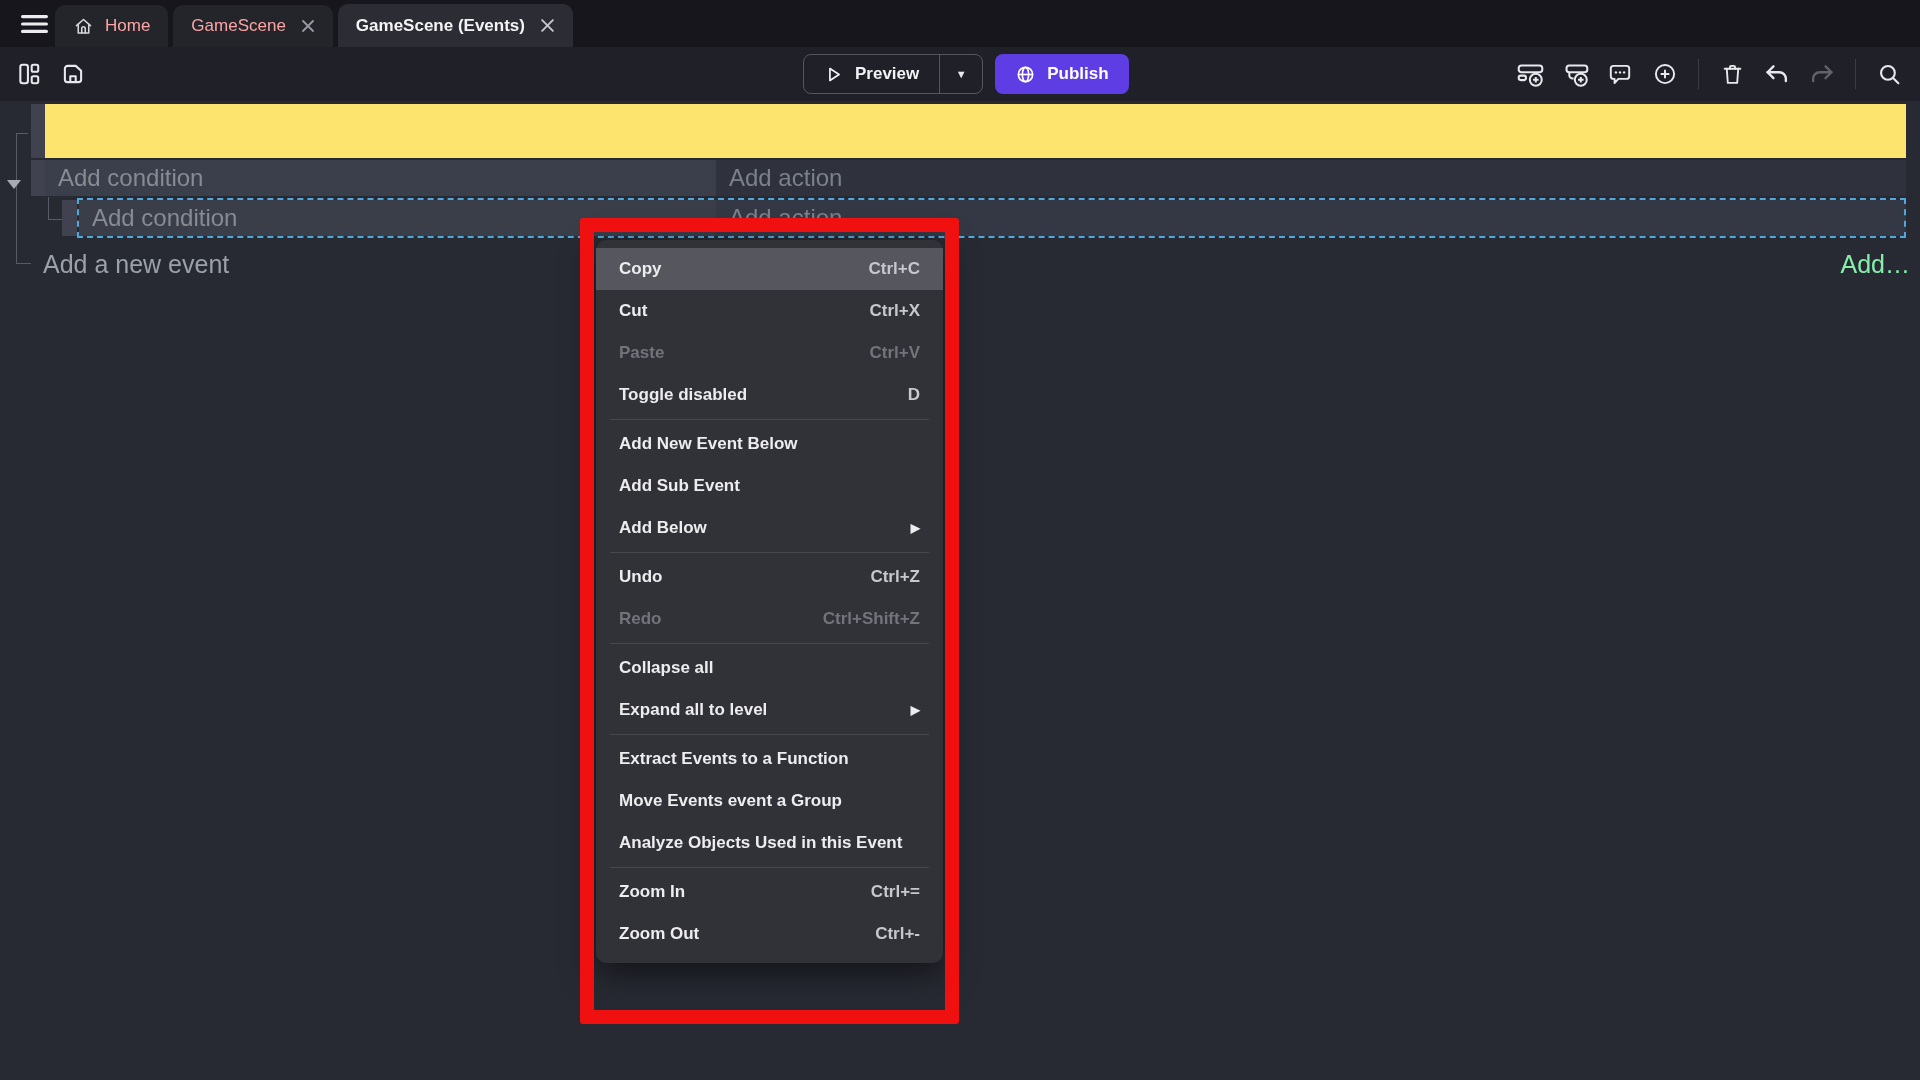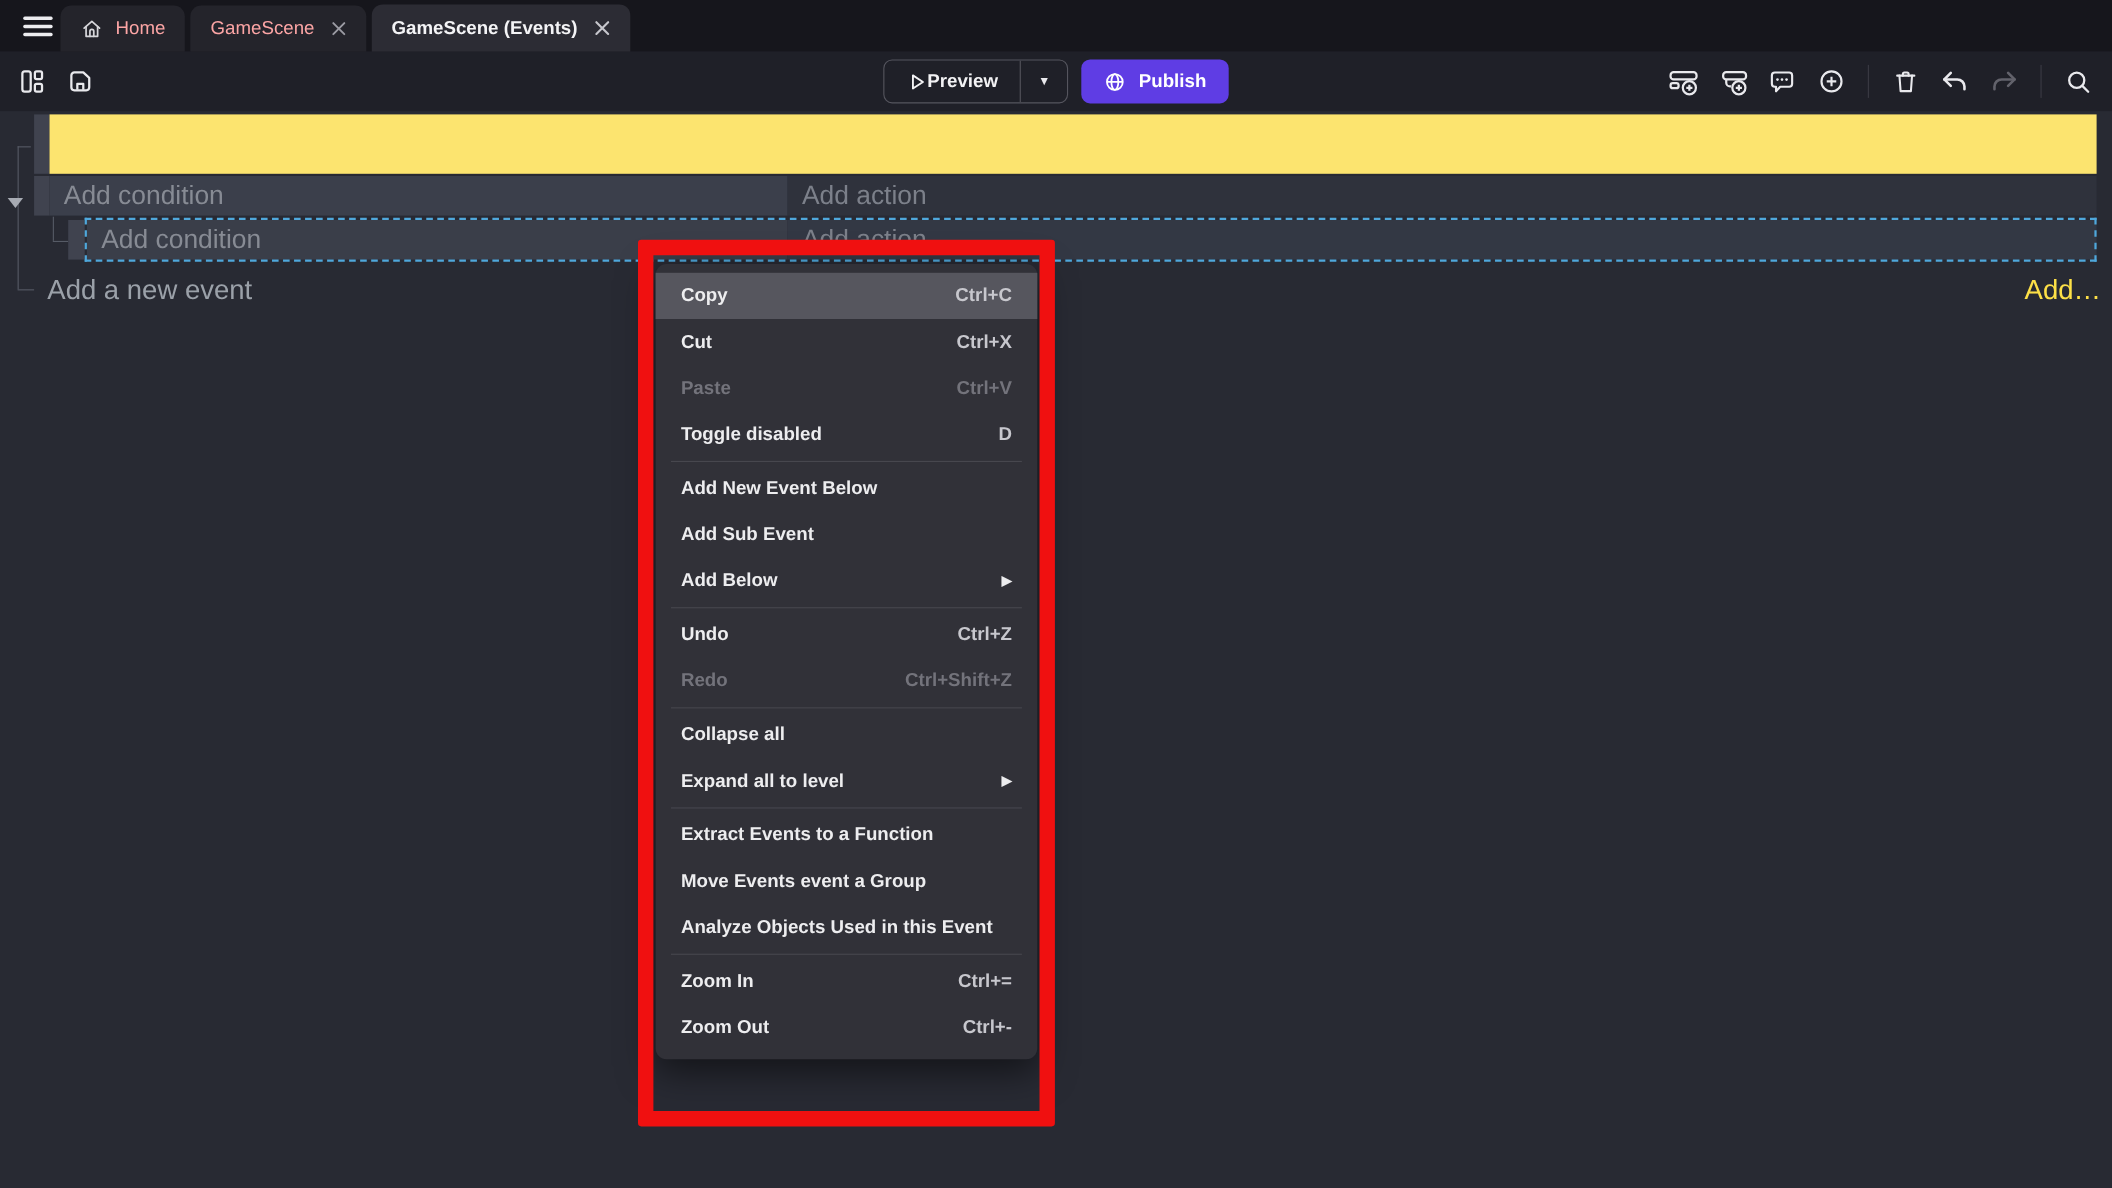--- a/index.html
+++ b/index.html
@@ -17,38 +17,38 @@
   .tab.active .close { color:#C6C6CC; }
   .tab .home-ic { color:#D6D6DA; display:flex; }
 
   
   .toolbar { position:absolute; left:0; top:47px; width:1920px; height:54px; background:#1F2028; }
   .tool-btn { width:38px; height:38px; display:flex; align-items:center; justify-content:center; color:#E9E9ED; border-radius:6px; cursor:pointer; }
   .tool-btn.disabled { color:#62626B; }
   .tb-left { position:absolute; left:10px; top:8px; display:flex; gap:6px; }
   .tb-center { position:absolute; left:803px; top:7px; display:flex; align-items:center; }
   .preview-btn { display:flex; height:40px; border:1px solid #55555E; border-radius:8px; color:#F2F2F4; overflow:hidden; }
-  .preview-main { display:flex; align-items:center; padding:0 20px; border-right:1px solid #55555E; cursor:pointer; font-size:17px; font-weight:bold; }
+  .preview-main { display:flex; align-items:center; gap:12px; padding:0 20px; border-right:1px solid #55555E; cursor:pointer; font-size:17px; font-weight:bold; }
   .preview-caret { width:42px; display:flex; align-items:center; justify-content:center; cursor:pointer; font-size:11px; color:#E9E9ED; }
   .publish-btn { margin-left:12px; height:40px; display:flex; align-items:center; gap:11px; padding:0 20px; background:#5F3DE4; border-radius:8px; color:#FFFFFF; font-size:17px; font-weight:bold; cursor:pointer;justify-content:center; }
   .tb-right { position:absolute; right:12px; top:8px; display:flex; align-items:center; gap:7px; }
   .tb-divider { width:1px; height:30px; background:#3B3B44; margin:0 7px; }
 
   
   .abs { position:absolute; }
   .handle { background:#40434F; }
   .comment-block { left:45px; top:104px; width:1861px; height:54px; background:#FCE46F; cursor:pointer; }
   .cell { font-size:24px; display:flex; align-items:center; padding-left:13px; cursor:pointer; white-space:nowrap; overflow:hidden; }
   .cond-text { color:#878B94; }
   .act-text  { color:#7C808A; }
   .selection-box { left:77px; top:198px; width:1829px; height:40px; border:2px dashed #4FA8DC; }
   .tree { background:#565B66; }
   .expander { left:7px; top:180px; width:0; height:0; border-left:7px solid transparent; border-right:7px solid transparent; border-top:9px solid #A7ABB3; }
   .add-new-event { left:43px; top:250px; font-size:25px; color:#9BA1A9; cursor:pointer; }
-  .add-more { right:10px; top:250px; font-size:25px; color:#fde047; cursor:pointer; }
+  .add-more { right:10px; top:250px; font-size:25px; color:#86efac; cursor:pointer; }
 
   
   .context-menu { left:596px; top:240px; width:347px; background:#313138; border-radius:10px; padding:8px 0; box-shadow:0 10px 34px rgba(0,0,0,0.55); z-index:5; }
   .menu-item { height:42px; display:flex; align-items:center; justify-content:space-between; padding:4px 23px; font-size:17px; font-weight:bold; color:#EDEDEF; cursor:pointer; white-space:nowrap; }
   .menu-item .shortcut { color:#C7C7CD; margin-left:18px; }
   .menu-item .submenu-arrow { color:#EDEDEF; font-size:12px; }
   .menu-item.highlighted { background:#56565E; }
   .menu-item.disabled, .menu-item.disabled .shortcut { color:#73737B; }
   .menu-sep { height:1px; background:#47474E; margin:3px 14px; }
 

